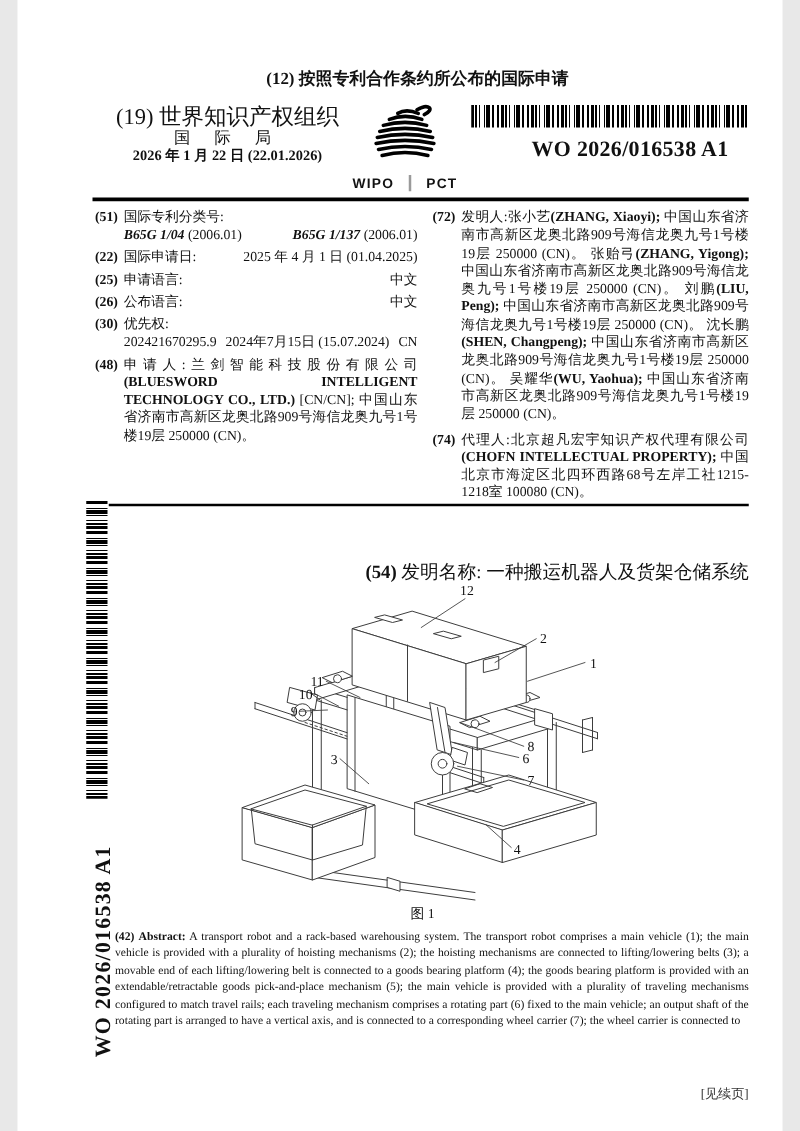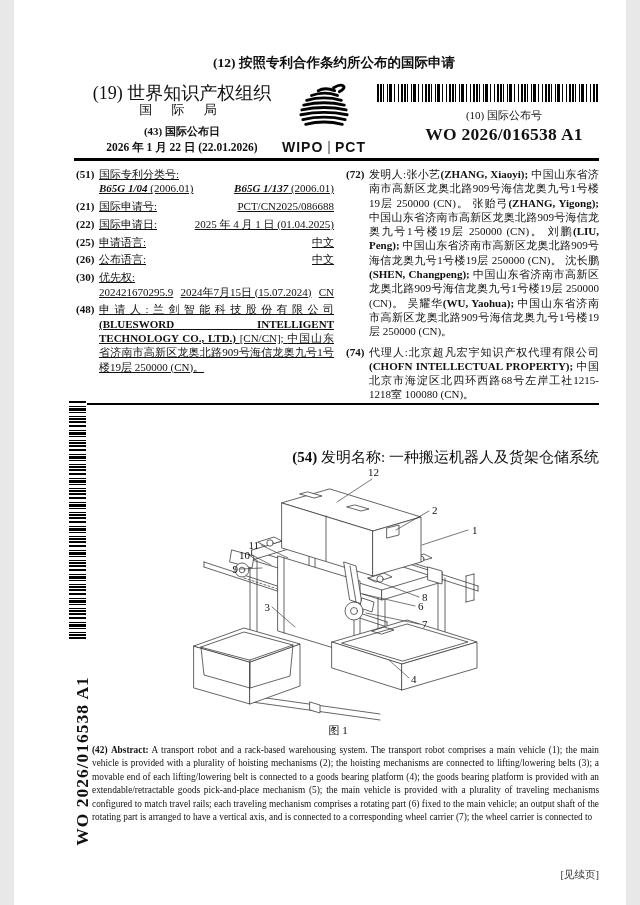--- a/index.html
+++ b/index.html
@@ -12,32 +12,32 @@
   b{font-weight:bold;}
   
   .doc-type{top:54px;left:0;width:640px;text-align:center;font-size:13.5px;font-weight:bold;}
   .org-block{left:62px;top:86px;width:212px;text-align:center;line-height:15px;}
   .org-line1{font-size:18px;}
   .org-line2{font-size:13px;letter-spacing:8px;margin-top:1px;}
   .pubdate-label{font-size:11px;font-weight:bold;margin-top:7px;}
   .pubdate{font-size:11.5px;font-weight:bold;margin-top:1px;}
   .logo{left:268px;top:82px;width:84px;text-align:center;}
   .logo-text{margin-top:1px;font-family:"Liberation Sans","DejaVu Sans",sans-serif;
-    font-weight:bold;font-size:14px;letter-spacing:1px;display:flex;align-items:center;justify-content:flex-end;gap:5px;}
+    font-weight:bold;font-size:11px;letter-spacing:1px;display:flex;align-items:center;justify-content:space-between;gap:5px;}
   .logo-sep{display:inline-block;width:2px;height:13px;background:#9a9a9a;}
   .barcode-top{left:363px;top:84px;width:222px;height:18px;
     background:repeating-linear-gradient(90deg,#000 0 2px,#fff 2px 3px,#000 3px 5px,#fff 5px 6px,#000 6px 7px,#fff 7px 10px,#000 10px 11px,#fff 11px 12px,#000 12px 15px,#fff 15px 17px,#000 17px 18px,#fff 18px 21px,#000 21px 22px,#fff 22px 24px);}
   .pubnum-block{left:395px;top:108px;width:190px;text-align:center;}
   .pubnum-label{font-size:11px;}
   .pubnum{font-size:17.5px;font-weight:bold;letter-spacing:0.3px;margin-top:1px;}
   .rule1{left:60px;top:158px;width:525px;height:3px;background:#000;}
   .rule2{left:73px;top:403px;width:512px;height:1.6px;background:#000;}
   
   .col{font-size:11px;line-height:14.3px;}
-  .col-l{left:62px;top:167px;width:258px;text-decoration:underline;}
+  .col-l{left:62px;top:167px;width:258px;}
   .col-r{left:332px;top:167px;width:253px;}
   .e{position:relative;padding-left:23px;margin-bottom:3.5px;}
   .n{position:absolute;left:0;top:0;font-weight:bold;}
   .kv{display:flex;}
   .kv .v{margin-left:auto;text-align:right;}
   .row-sp{display:flex;justify-content:space-between;text-align:right;}
   .code{font-weight:bold;font-style:italic;}
   .just{text-align:justify;}
   
   .title-en{left:78px;top:411px;width:507px;font-size:10.6px;}
@@ -56,21 +56,20 @@
 </head>
 <body>
 
 <div class="page">
 
   <div class="abs doc-type">(12) 按照专利合作条约所公布的国际申请</div>
 
   <div class="abs org-block">
     <div class="org-line1">(19) 世界知识产权组织</div>
     <div class="org-line2">国 际 局</div>
-    <div class="pubdate-label">(43) 国际公布日</div>
     <div class="pubdate">2026 年 1 月 22 日 (22.01.2026)</div>
   </div>
 
   <div class="abs logo">
     <svg width="58" height="52" viewBox="0 0 60 54" aria-hidden="true">
       <g stroke="#000" stroke-width="3" fill="none" stroke-linecap="round">
         <path d="M40,6 C50,0 55,6 46,10"></path>
         <path d="M24,9 Q31,5 41,9"></path>
         <path d="M17,14 Q30,9 44,14"></path>
         <path d="M12,19 Q30,14 48,19"></path>
@@ -84,39 +83,33 @@
     <div class="logo-text">
       <span>WIPO</span>
       <span class="logo-sep"></span>
       <span>PCT</span>
     </div>
   </div>
 
   <div class="abs barcode-top"></div>
 
   <div class="abs pubnum-block">
-    <div class="pubnum-label">(10) 国际公布号</div>
     <div class="pubnum">WO 2026/016538 A1</div>
   </div>
 
   <div class="abs rule1"></div>
 
   <div class="abs col col-l">
     <div class="e">
       <span class="n">(51)</span>
       <span>国际专利分类号:</span>
       <div class="row-sp">
         <span><span class="code">B65G 1/04</span> <span>(2006.01)</span></span>
         <span><span class="code">B65G 1/137</span> <span>(2006.01)</span></span>
       </div>
-    </div>
-    <div class="e kv">
-      <span class="n">(21)</span>
-      <span>国际申请号:</span>
-      <span class="v">PCT/CN2025/086688</span>
     </div>
     <div class="e kv">
       <span class="n">(22)</span>
       <span>国际申请日:</span>
       <span class="v">2025 年 4 月 1 日 (01.04.2025)</span>
     </div>
     <div class="e kv">
       <span class="n">(25)</span>
       <span>申请语言:</span>
       <span class="v">中文</span>

